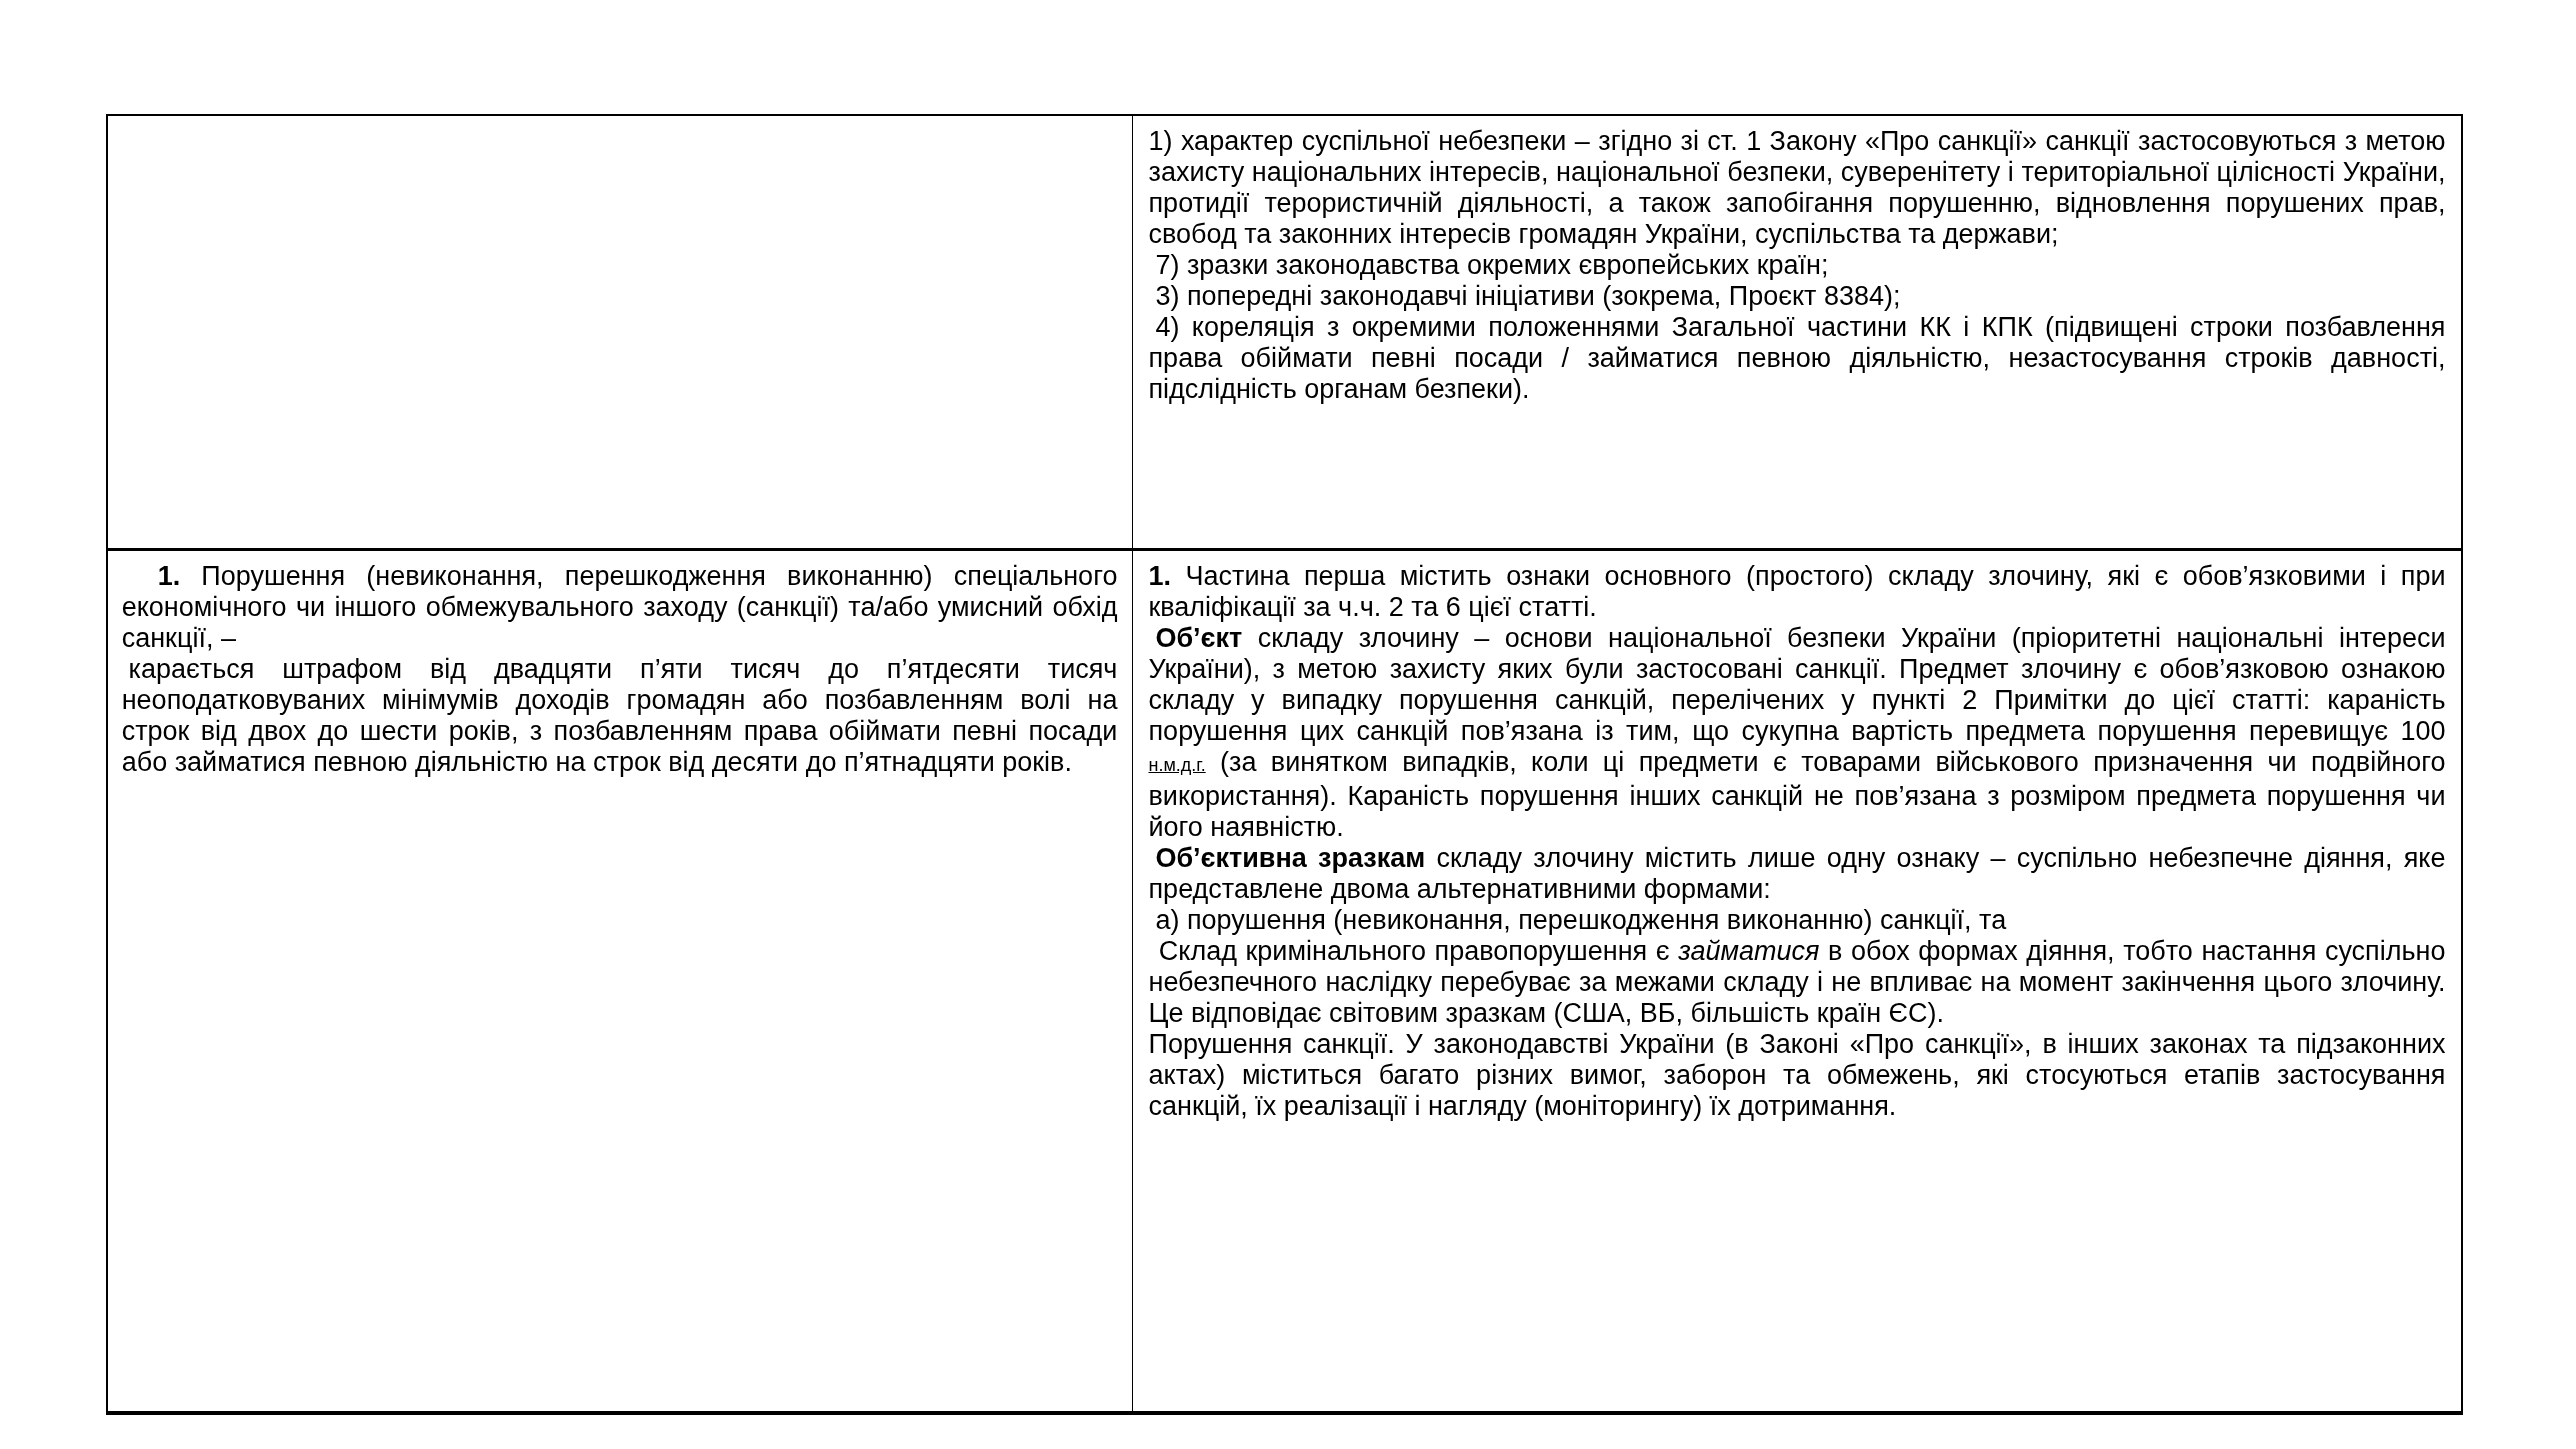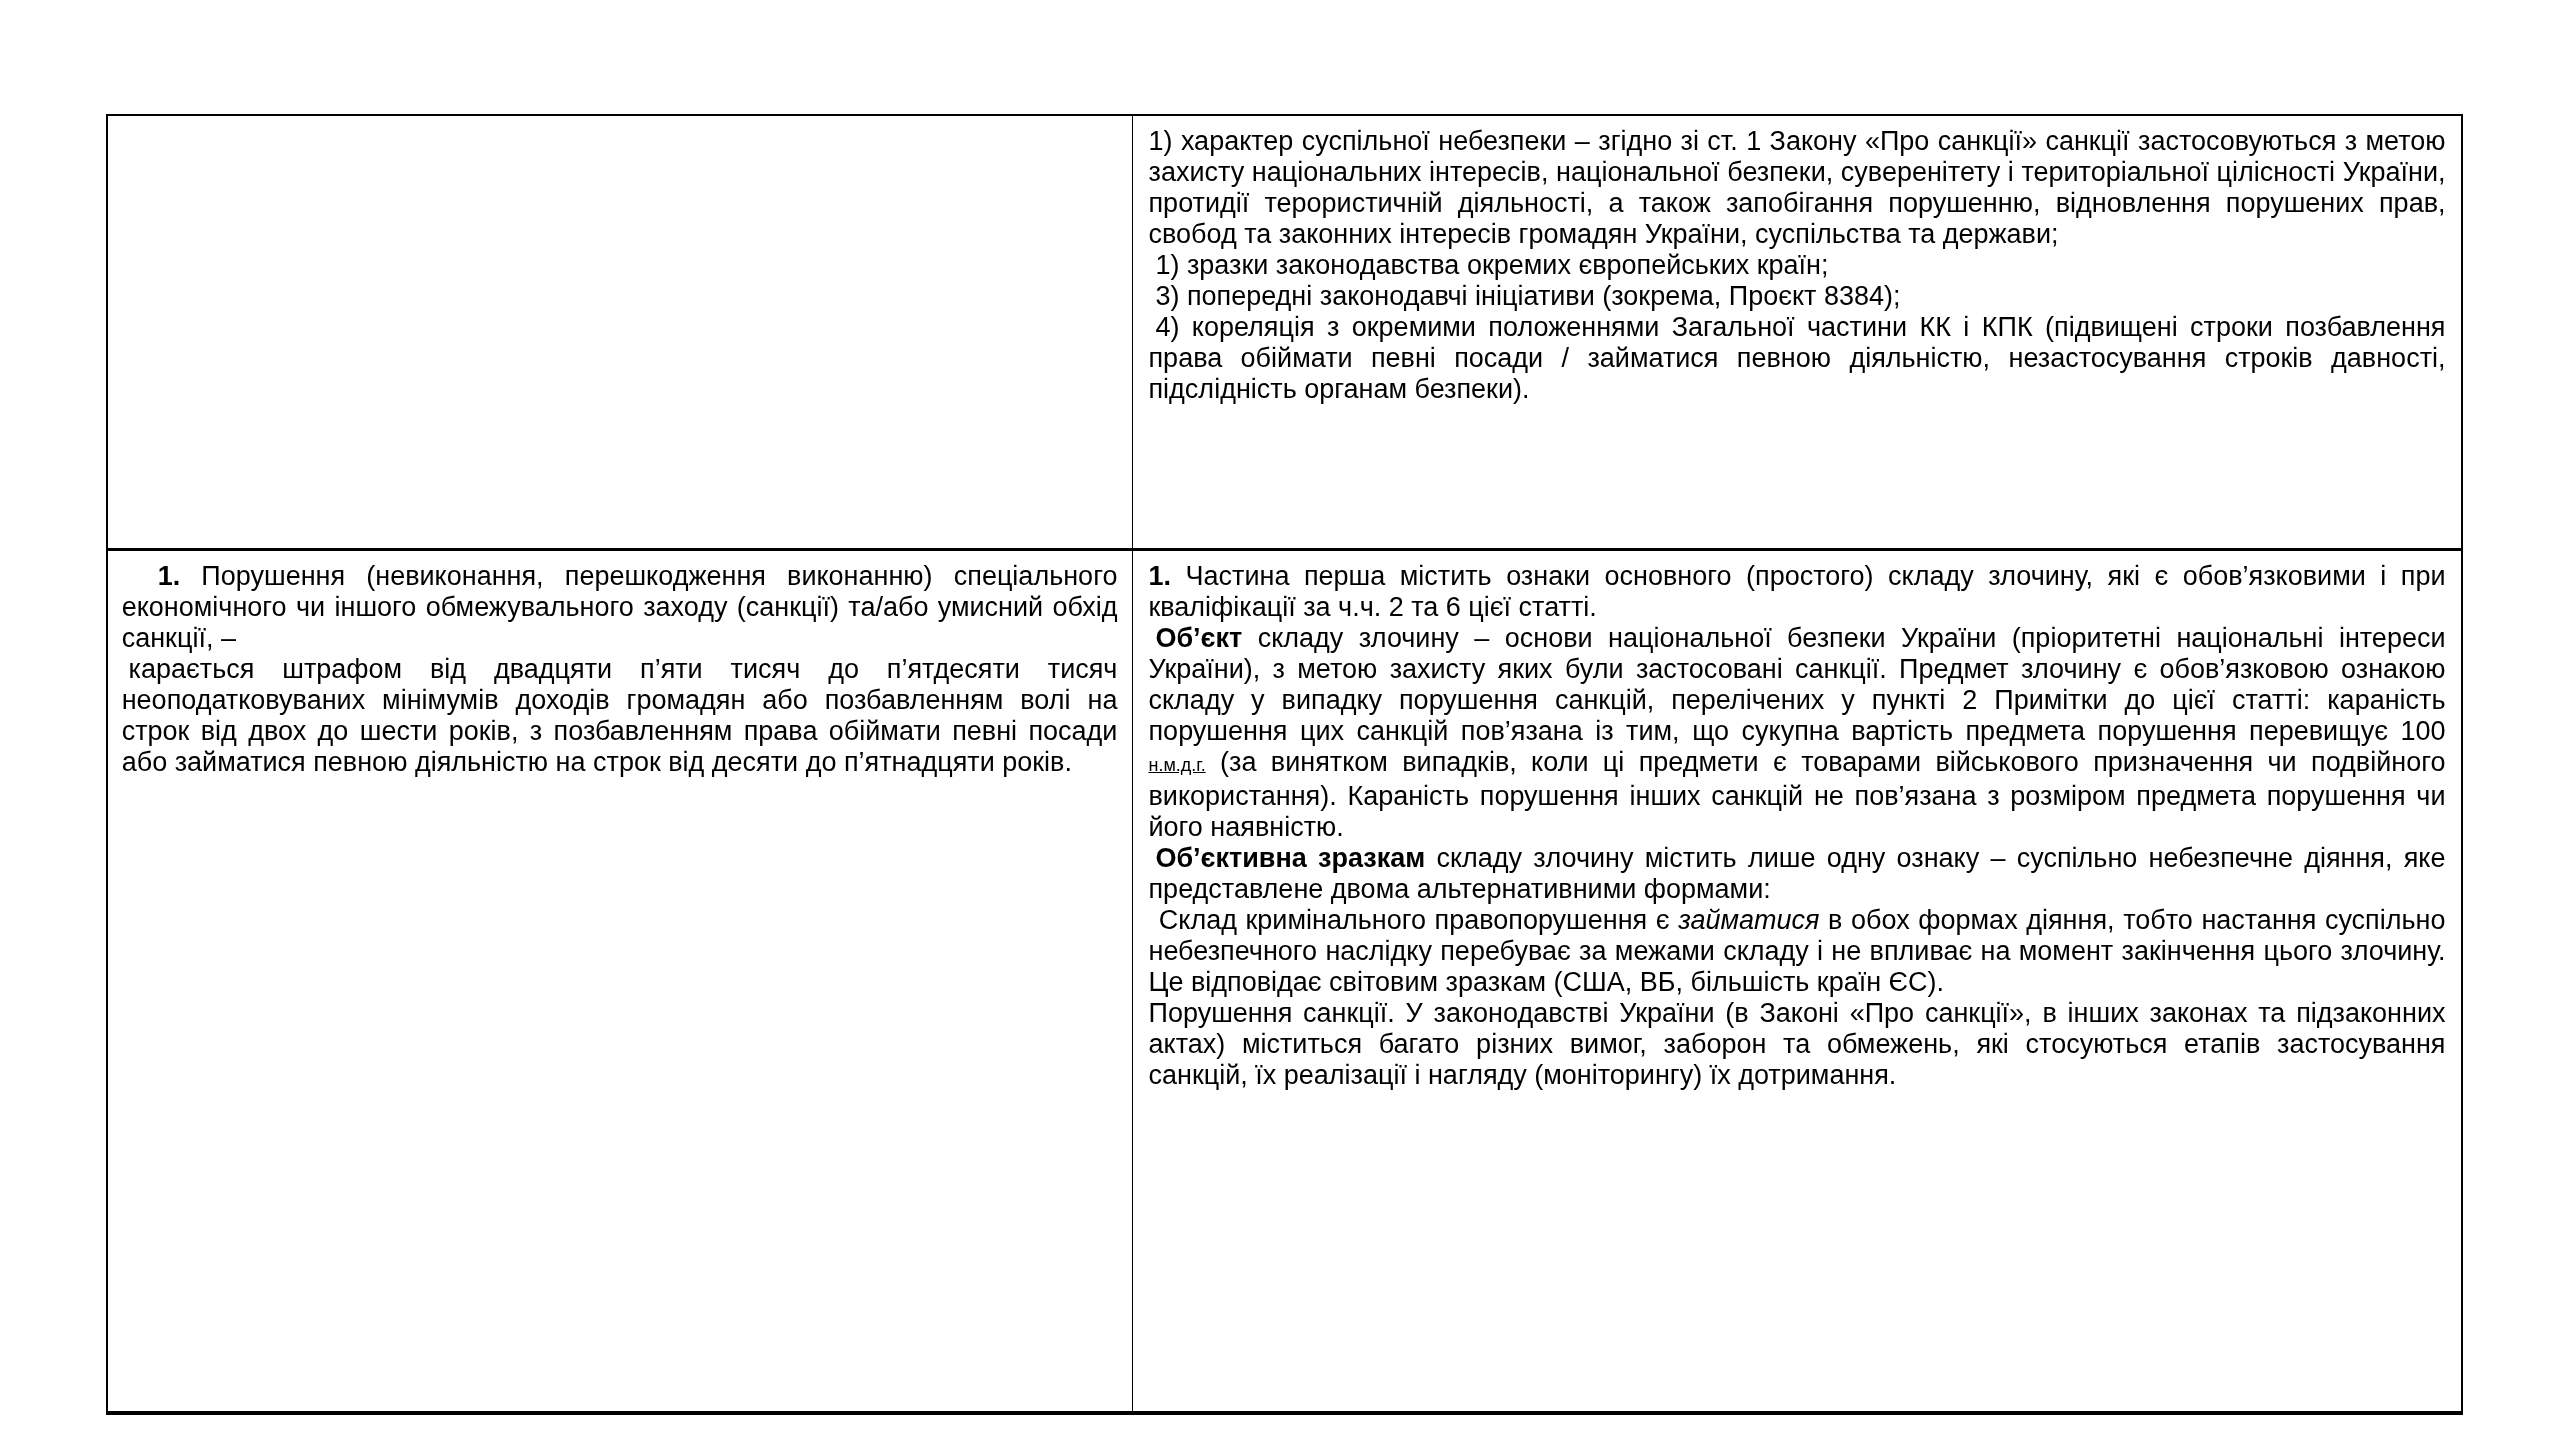--- a/index.html
+++ b/index.html
@@ -52,29 +52,30 @@
   .para span.i { font-style: italic; }
   .para span.s { font-size: 18px; text-decoration: underline; }
 </style>
 </head>
 <body>
 
 <div class="doc-table">
   <div class="cell left-col top-row"></div>
   <div class="cell right-col top-row">
       <p class="para"><span>1) характер суспільної небезпеки – згідно зі ст. 1 Закону «Про санкції» санкції застосовуються з метою захисту національних інтересів, національної безпеки, суверенітету і територіальної цілісності України, протидії терористичній діяльності, а також запобігання порушенню, відновлення порушених прав, свобод та законних інтересів громадян України, суспільства та держави;</span></p>
-      <p class="para" style="text-indent: 6.9px;"><span>1) зразки законодавства окремих європейських країн;</span></p>
+      <p class="para" style="text-indent: 6.9px;"><span>7) зразки законодавства окремих європейських країн;</span></p>
       <p class="para" style="text-indent: 6.9px;"><span>3) попередні законодавчі ініціативи (зокрема, Проєкт 8384);</span></p>
       <p class="para" style="text-indent: 6.9px;"><span>4) кореляція з окремими положеннями Загальної частини КК і КПК (підвищені строки позбавлення права обіймати певні посади / займатися певною діяльністю, незастосування строків давності, підслідність органам безпеки).</span></p>
     </div>
   <div class="cell left-col bottom-row">
       <p class="para" style="text-indent: 36px;"><span class="b">1.</span><span> Порушення (невиконання, перешкодження виконанню) спеціального економічного чи іншого обмежувального заходу (санкції) та/або умисний обхід санкції, –</span></p>
       <p class="para" style="text-indent: 6.9px;"><span>карається штрафом від двадцяти п’яти тисяч до п’ятдесяти тисяч неоподатковуваних мінімумів доходів громадян або позбавленням волі на строк від двох до шести років, з позбавленням права обіймати певні посади або займатися певною діяльністю на строк від десяти до п’ятнадцяти років.</span></p>
     </div>
   <div class="cell right-col bottom-row">
       <p class="para"><span class="b">1.</span><span> Частина перша містить ознаки основного (простого) складу злочину, які є обов’язковими і при кваліфікації за ч.ч. 2 та 6 цієї статті.</span></p>
       <p class="para" style="text-indent: 6.9px;"><span class="b">Об’єкт</span><span> складу злочину – основи національної безпеки України (пріоритетні національні інтереси України), з метою захисту яких були застосовані санкції. Предмет злочину є обов’язковою ознакою складу у випадку порушення санкцій, перелічених у пункті 2 Примітки до цієї статті: караність порушення цих санкцій пов’язана із тим, що сукупна вартість предмета порушення перевищує 100 </span><span class="s">н.м.д.г.</span><span> (за винятком випадків, коли ці предмети є товарами військового призначення чи подвійного використання). Караність порушення інших санкцій не пов’язана з розміром предмета порушення чи його наявністю.</span></p>
       <p class="para" style="text-indent: 6.9px;"><span class="b">Об’єктивна зразкам</span><span> складу злочину містить лише одну ознаку – суспільно небезпечне діяння, яке представлене двома альтернативними формами:</span></p>
+      <p class="para" style="text-indent: 6.9px;"><span>а) порушення (невиконання, перешкодження виконанню) санкції, та</span></p>
       <p class="para" style="text-indent: 10.3px;"><span>Склад кримінального правопорушення є </span><span class="i">займатися</span><span> в обох формах діяння, тобто настання суспільно небезпечного наслідку перебуває за межами складу і не впливає на момент закінчення цього злочину. Це відповідає світовим зразкам (США, ВБ, більшість країн ЄС).</span></p>
       <p class="para"><span>Порушення санкції. У законодавстві України (в Законі «Про санкції», в інших законах та підзаконних актах) міститься багато різних вимог, заборон та обмежень, які стосуються етапів застосування санкцій, їх реалізації і нагляду (моніторингу) їх дотримання.</span></p>
     </div>
 </div>
 
 
 </body></html>

